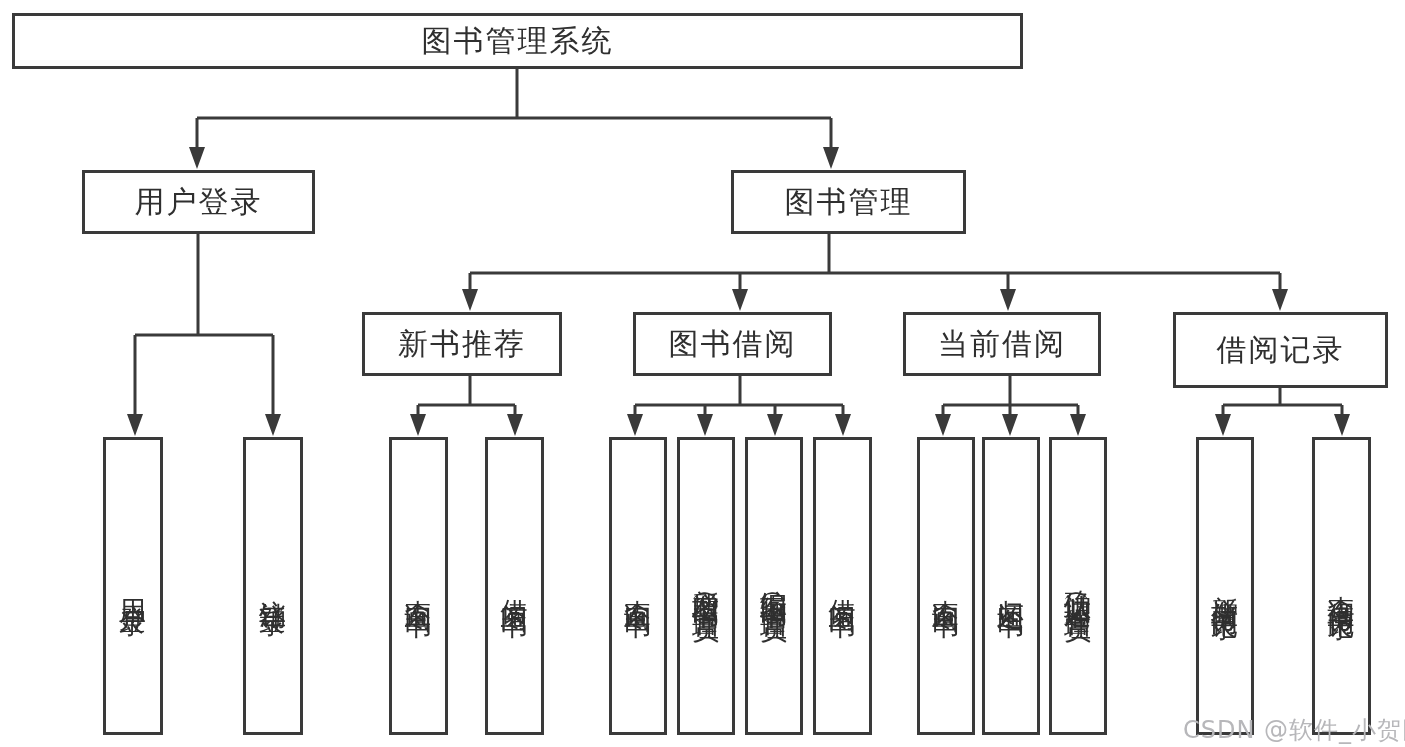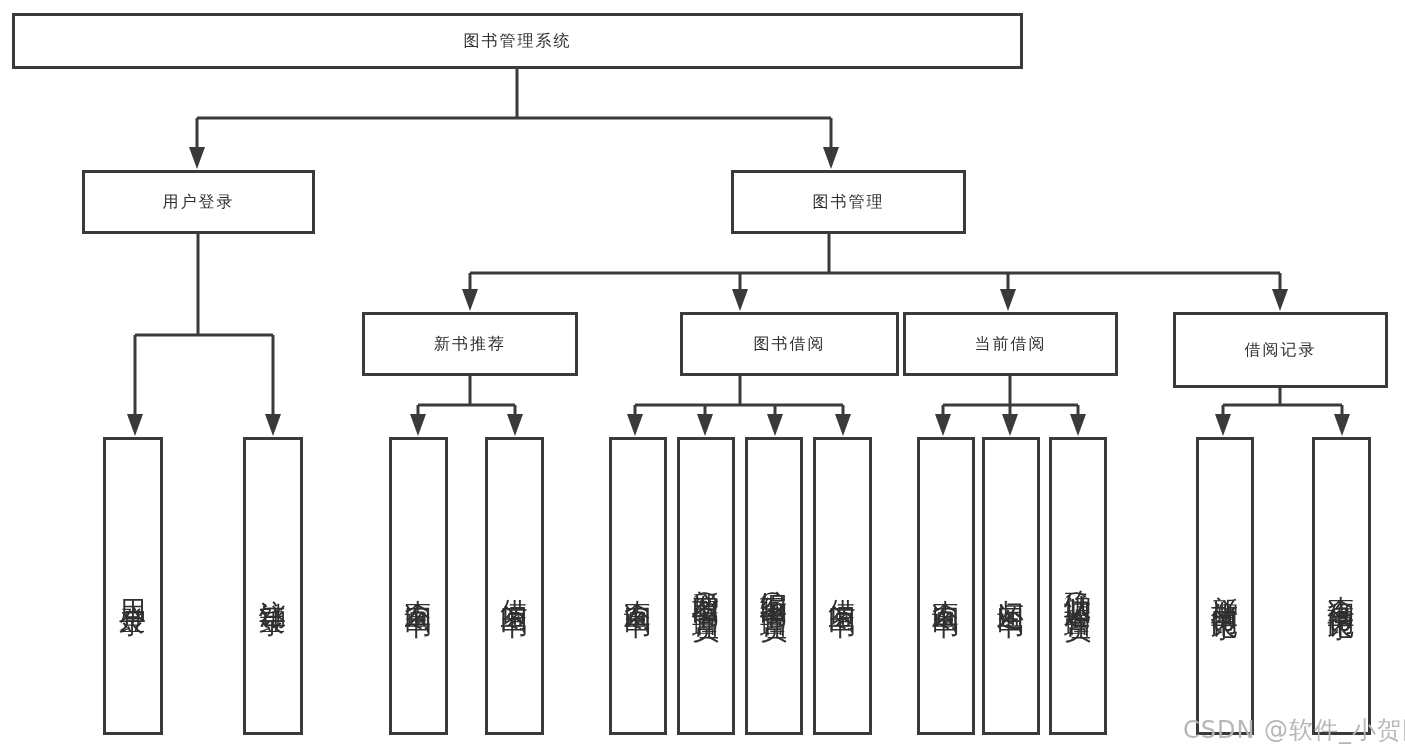--- a/index.html
+++ b/index.html
@@ -26,21 +26,21 @@
     position: absolute;
     box-sizing: border-box;
     border: 3px solid #3a3a3a;
     background: #ffffff;
     display: flex;
     align-items: center;
     justify-content: center;
     color: #2f2f2f;
   }
   .box.h span {
-    font-size: 16px;
+    font-size: 30px;
     letter-spacing: 2px;
     white-space: nowrap;
   }
   .box.v span {
     writing-mode: vertical-rl;
     text-orientation: mixed;
     font-size: 27px;
     letter-spacing: 4px;
     line-height: 1;
   }
@@ -83,27 +83,27 @@
     <span>图书管理系统</span>
   </div>
 
   <div class="box h" style="left:82px; top:170px; width:233px; height:64px;">
     <span>用户登录</span>
   </div>
   <div class="box h" style="left:731px; top:170px; width:235px; height:64px;">
     <span>图书管理</span>
   </div>
 
-  <div class="box h" style="left:362px; top:312px; width:216px; height:64px;">
+  <div class="box h" style="left:362px; top:312px; width:200px; height:64px;">
     <span>新书推荐</span>
   </div>
-  <div class="box h" style="left:633px; top:312px; width:219px; height:64px;margin-left:47px;">
+  <div class="box h" style="left:633px; top:312px; width:199px; height:64px;">
     <span>图书借阅</span>
   </div>
-  <div class="box h" style="left:903px; top:312px; width:215px; height:64px;">
+  <div class="box h" style="left:903px; top:312px; width:198px; height:64px;">
     <span>当前借阅</span>
   </div>
   <div class="box h" style="left:1173px; top:312px; width:215px; height:76px;">
     <span>借阅记录</span>
   </div>
 
   <div class="box v" style="left:103px; top:437px; width:60px; height:298px;">
     <span>用户登录</span>
   </div>
   <div class="box v" style="left:243px; top:437px; width:60px; height:298px;">

